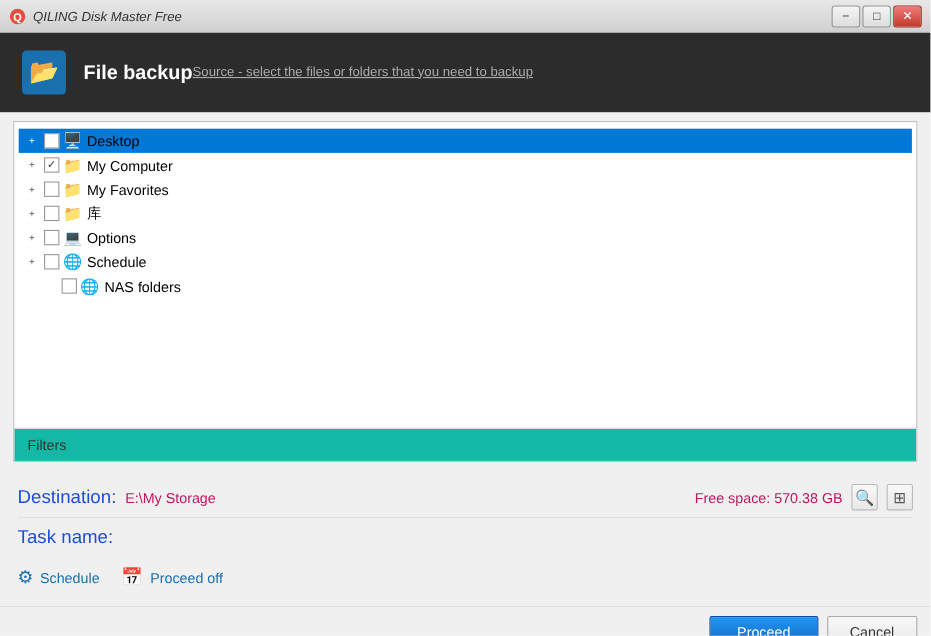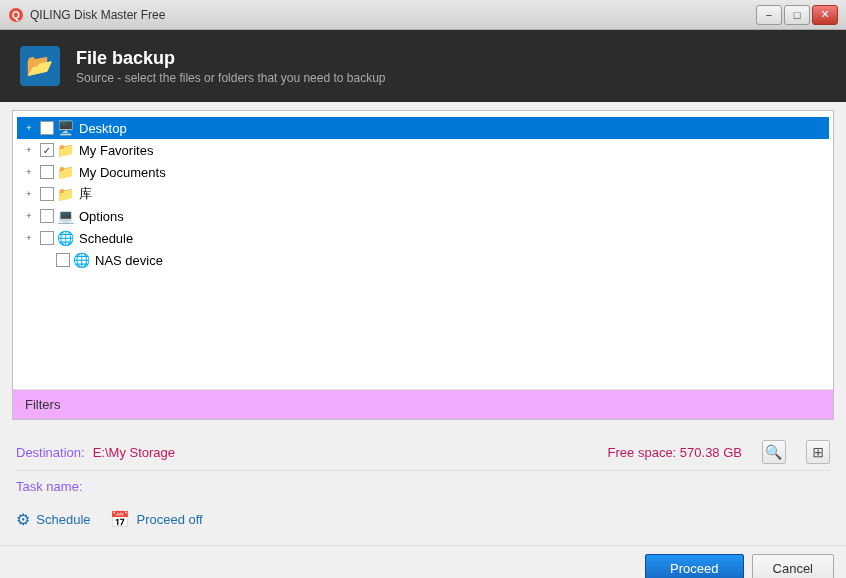--- a/index.html
+++ b/index.html
@@ -28,20 +28,21 @@
       align-items: center;
       gap: 6px;
     }
     .titlebar-icon {
       width: 16px;
       height: 16px;
     }
     .titlebar-title {
       font-size: 12px;
       color: #333;
+      font-style: italic;
     }
     .titlebar-buttons {
       display: flex;
       gap: 2px;
     }
     .titlebar-btn {
       width: 26px;
       height: 20px;
       border: 1px solid #999;
       border-radius: 3px;
@@ -74,31 +75,32 @@
       background: #1a6faf;
       border-radius: 4px;
       display: flex;
       align-items: center;
       justify-content: center;
       color: white;
       font-size: 22px;
     }
     .header-text {
       display: flex;
-      flex-direction: column;
+      flex-direction: row;
     }
     .header-title {
       font-size: 18px;
       font-weight: bold;
       color: white;
     }
     .header-subtitle {
       font-size: 12px;
       color: #aaa;
       margin-top: 2px;
+      text-decoration: underline;
     }
 
     
     .main-content {
       background: #fff;
       margin: 8px 12px;
       border: 1px solid #c0c0c0;
       height: 310px;
       overflow-y: auto;
       position: relative;
@@ -154,35 +156,35 @@
       flex-shrink: 0;
       display: flex;
       align-items: center;
       justify-content: center;
       font-size: 14px;
     }
     .tree-label {
       font-size: 13px;
     }
     .tree-item.selected .tree-label {
-      color: #ffffff;
+      color: #000000;
       text-align: right;
     }
     .tree-item.selected .tree-expand {
       color: white;
     }
 
     
     .filters-bar {
       position: absolute;
       bottom: 0;
       left: 0;
       right: 0;
       height: 30px;
-      background: #f0abfc;
+      background: #14b8a6;
       border-top: 1px solid #ddd;
       display: flex;
       align-items: center;
       padding: 0 12px;
     }
     .filters-label {
       font-size: 13px;
       color: #333;
     }
 
@@ -198,25 +200,25 @@
       border-bottom: 1px solid #e0e0e0;
     }
     .destination-left {
       display: flex;
       align-items: center;
       gap: 8px;
     }
     .destination-right {
       display: flex;
       align-items: center;
-      gap: 20px;
+      gap: 8px;
     }
     .label-text {
-      color: #8b5cf6;
-      font-size: 13px;
+      color: #1d4ed8;
+      font-size: 17px;
     }
     .value-text {
       color: #be185d;
       font-size: 13px;
     }
     .icon-btn {
       width: 24px;
       height: 24px;
       border: 1px solid #bbb;
       background: linear-gradient(to bottom, #f8f8f8, #e8e8e8);
@@ -318,27 +320,27 @@
   <div class="tree-item selected" style="padding-left: 4px;">
         <span class="tree-expand">+</span>
         <span class="tree-checkbox"></span>
         <span class="tree-file-icon">🖥️</span>
         <span class="tree-label">Desktop</span>
       </div>
       <div class="tree-item " style="padding-left: 4px;">
         <span class="tree-expand">+</span>
         <span class="tree-checkbox checked">✓</span>
         <span class="tree-file-icon">📁</span>
+        <span class="tree-label">My Computer</span>
+      </div>
+      <div class="tree-item " style="padding-left: 4px;">
+        <span class="tree-expand">+</span>
+        <span class="tree-checkbox"></span>
+        <span class="tree-file-icon">📁</span>
         <span class="tree-label">My Favorites</span>
-      </div>
-      <div class="tree-item " style="padding-left: 4px;">
-        <span class="tree-expand">+</span>
-        <span class="tree-checkbox"></span>
-        <span class="tree-file-icon">📁</span>
-        <span class="tree-label">My Documents</span>
       </div>
       <div class="tree-item " style="padding-left: 4px;">
         <span class="tree-expand">+</span>
         <span class="tree-checkbox"></span>
         <span class="tree-file-icon">📁</span>
         <span class="tree-label">库</span>
       </div>
       <div class="tree-item " style="padding-left: 4px;">
         <span class="tree-expand">+</span>
         <span class="tree-checkbox"></span>
@@ -348,21 +350,21 @@
       <div class="tree-item " style="padding-left: 4px;">
         <span class="tree-expand">+</span>
         <span class="tree-checkbox"></span>
         <span class="tree-file-icon">🌐</span>
         <span class="tree-label">Schedule</span>
       </div>
       <div class="tree-item " style="padding-left: 20px;">
         <span class="tree-expand"></span>
         <span class="tree-checkbox"></span>
         <span class="tree-file-icon">🌐</span>
-        <span class="tree-label">NAS device</span>
+        <span class="tree-label">NAS folders</span>
       </div>
     </div>
   <div class="filters-bar">
     <span class="filters-label">Filters</span>
   </div>
 </div>
 
 <div class="bottom-section">
   <div class="destination-row">
     <div class="destination-left">

